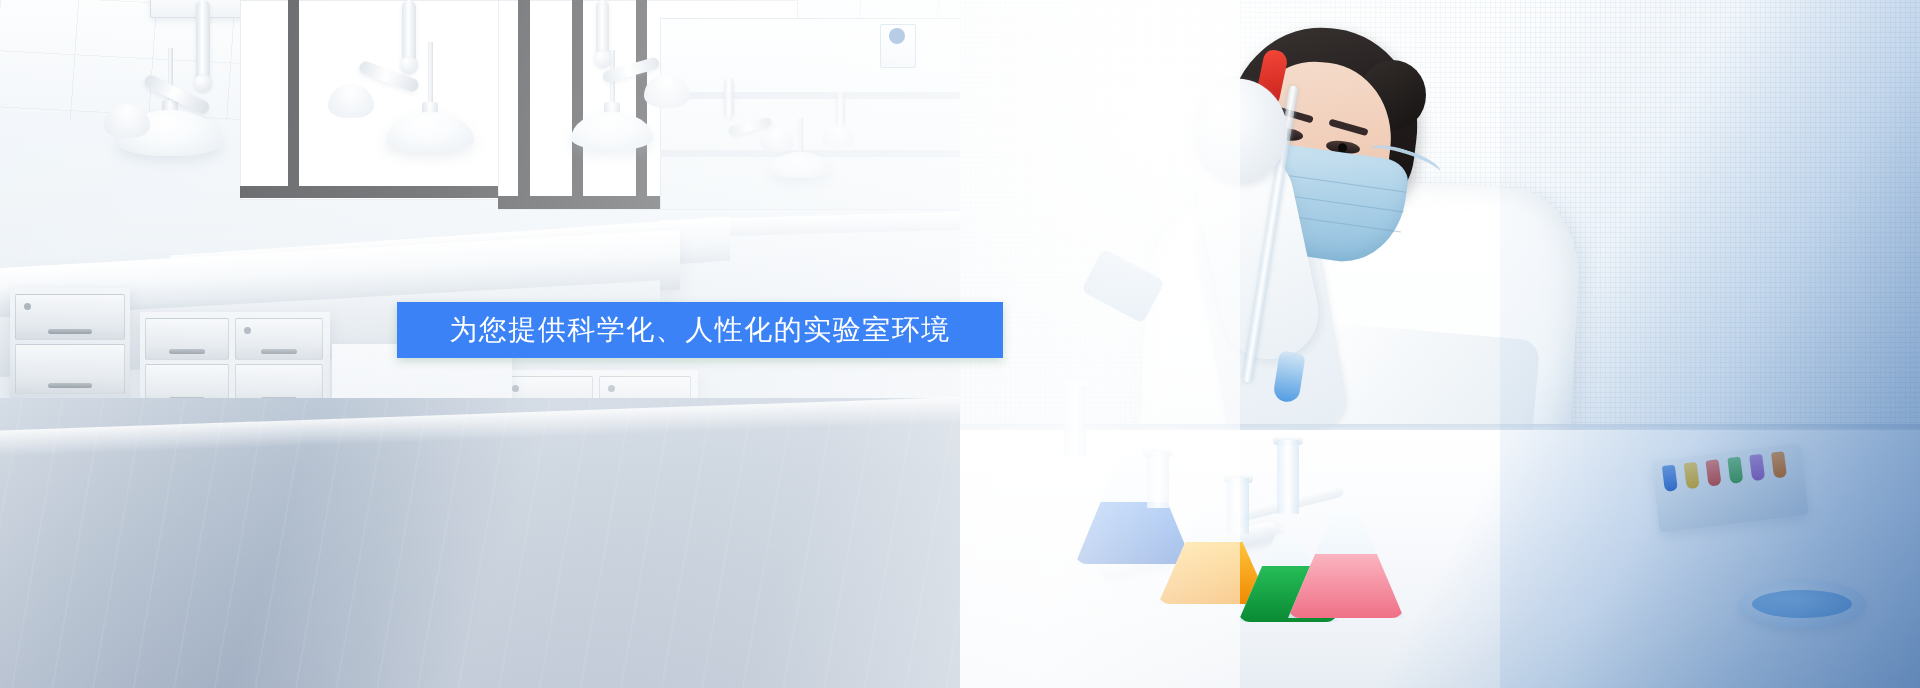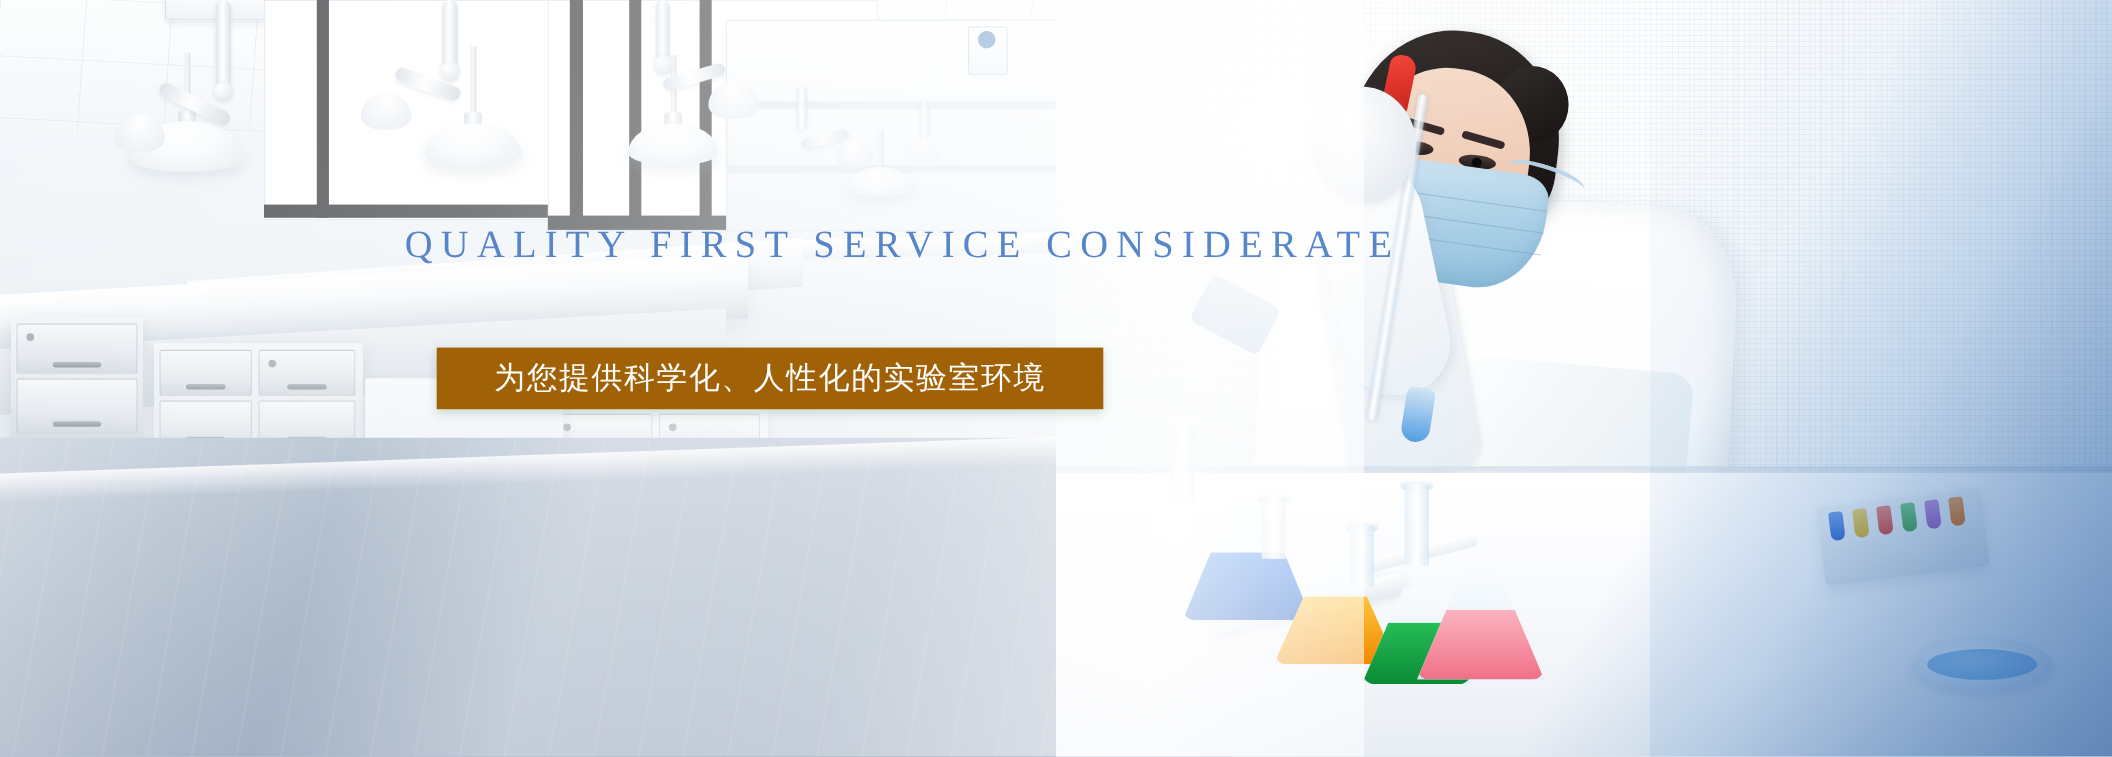--- a/index.html
+++ b/index.html
@@ -352,23 +352,23 @@
     text-shadow:0 1px 2px rgba(255,255,255,.55);
   }
   .headline{
     position:absolute;left:595px;top:245px;
     font-size:58px;font-weight:bold;letter-spacing:2px;
     color:#1452b8;white-space:nowrap;
     text-shadow:0 2px 4px rgba(255,255,255,.45);
   }
   .headline .gap{display:inline-block;width:22px;}
   .subbar{
-    position:absolute;left:397px;top:316px;
+    position:absolute;left:397px;top:302px;
     width:606px;height:56px;
-    background:#a16207;
+    background:#3b82f6;
     display:flex;align-items:center;justify-content:center;
     box-shadow:0 3px 9px rgba(20,90,45,.20);
   }
   .subbar span{
     color:#ffffff;font-size:28px;letter-spacing:1.5px;white-space:nowrap;
   }
 </style>
 </head>
 <body>
 
@@ -630,20 +630,19 @@
       <div class="petri-in"></div>
     </div>
 
     <div class="veil"></div>
     <div class="blue-sweep"></div>
     <div class="blue-sweep2"></div>
   </div>
 
   <div class="copy">
 
-    <div class="eyebrow">QUALITY FIRST SERVICE CONSIDERATE</div>
 
 
     <div class="subbar">
       <span>为您提供科学化、人性化的实验室环境</span>
     </div>
   </div>
 </div>
 
 </body></html>

